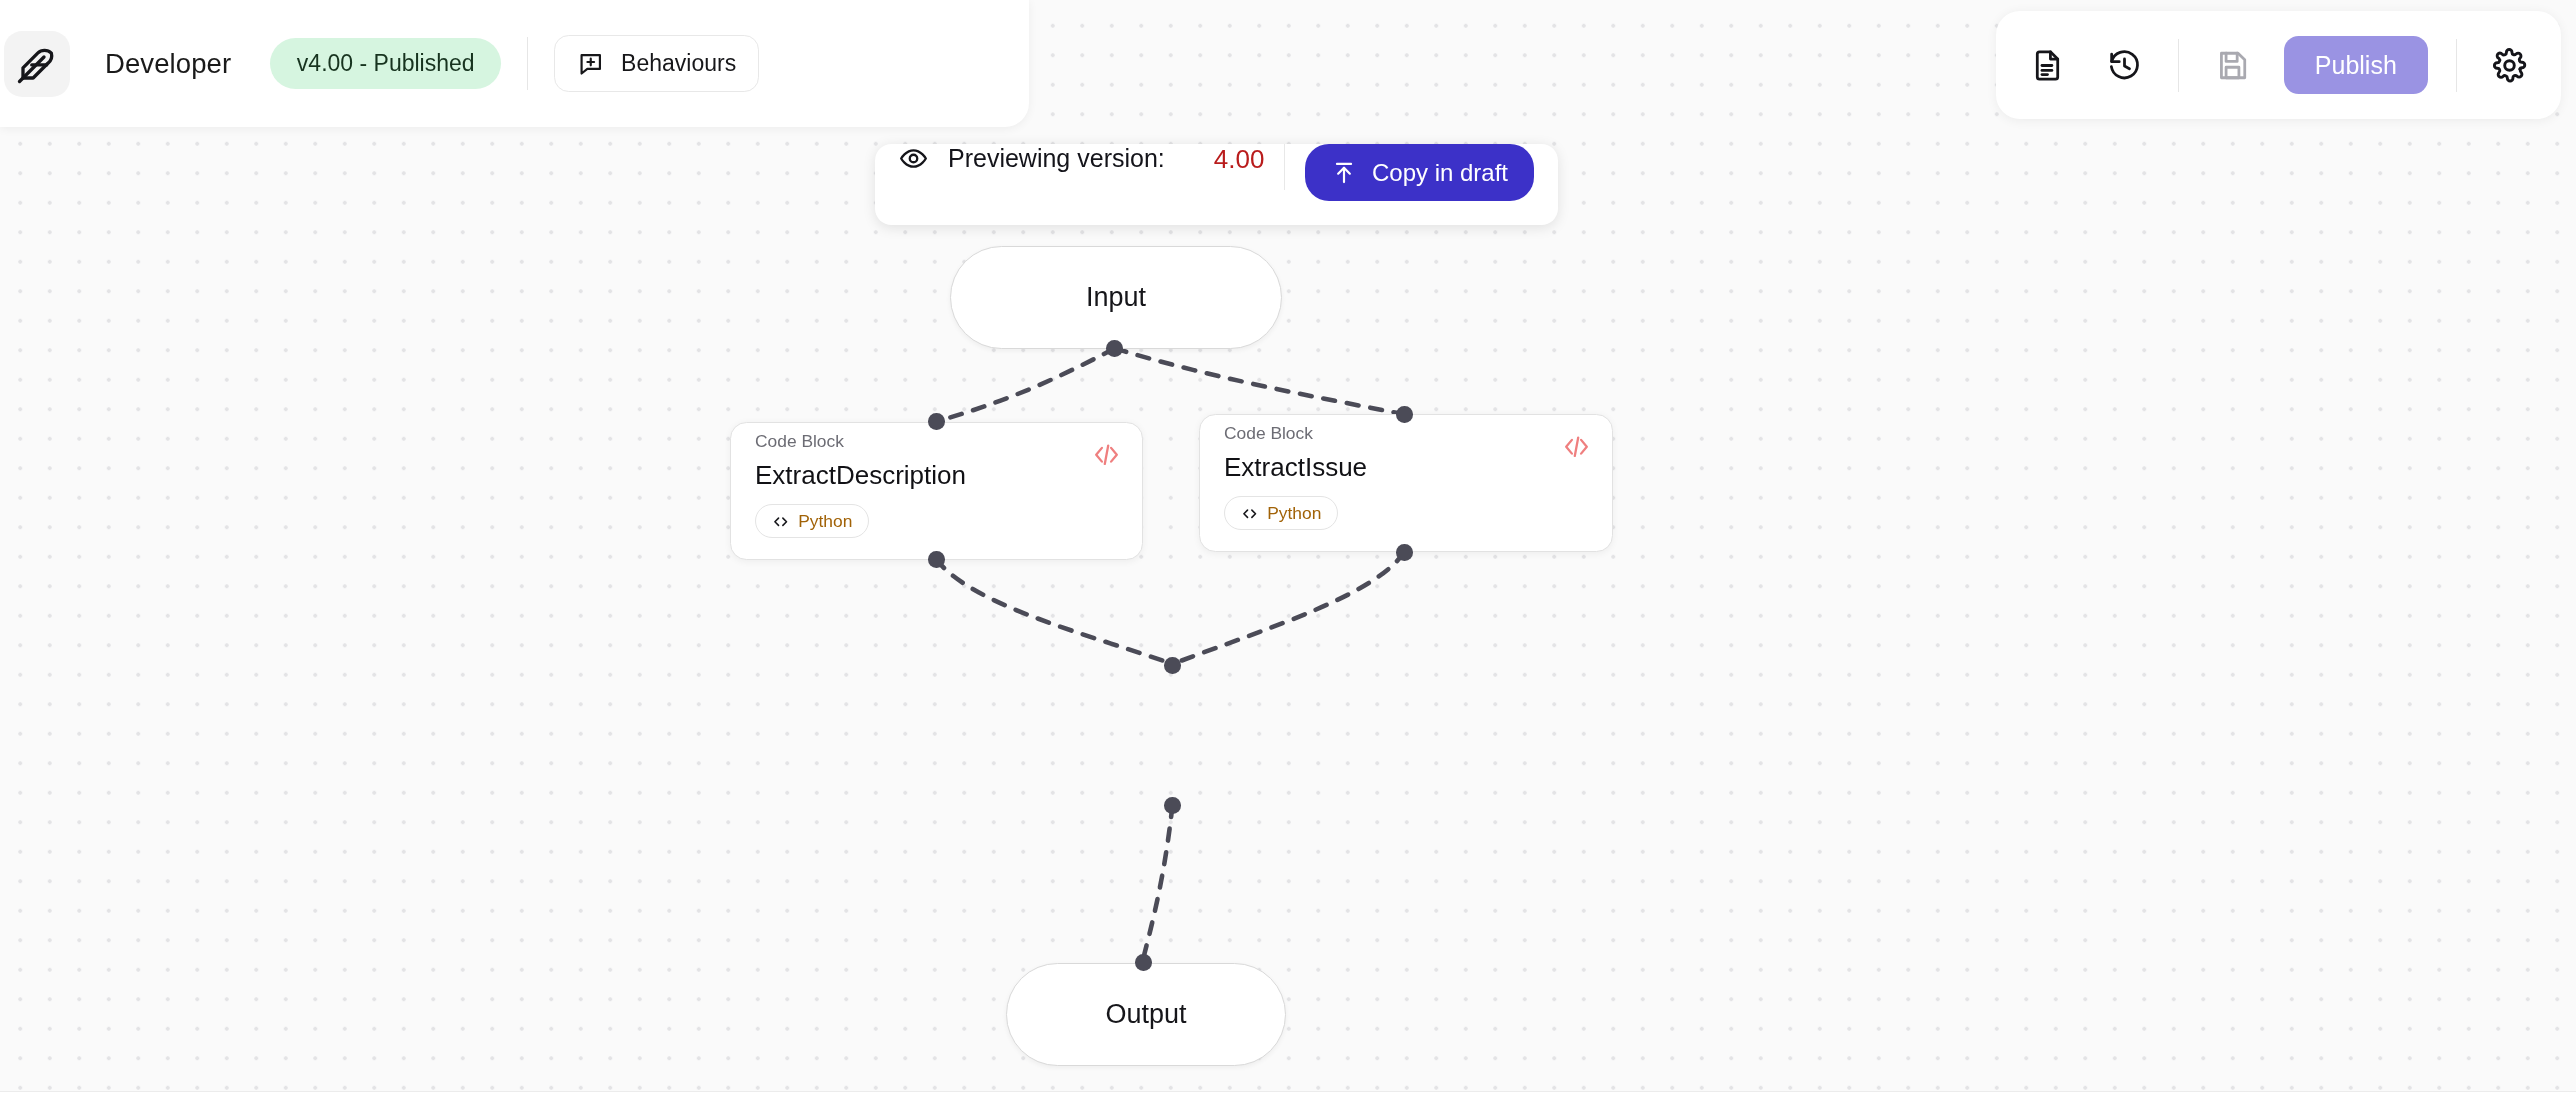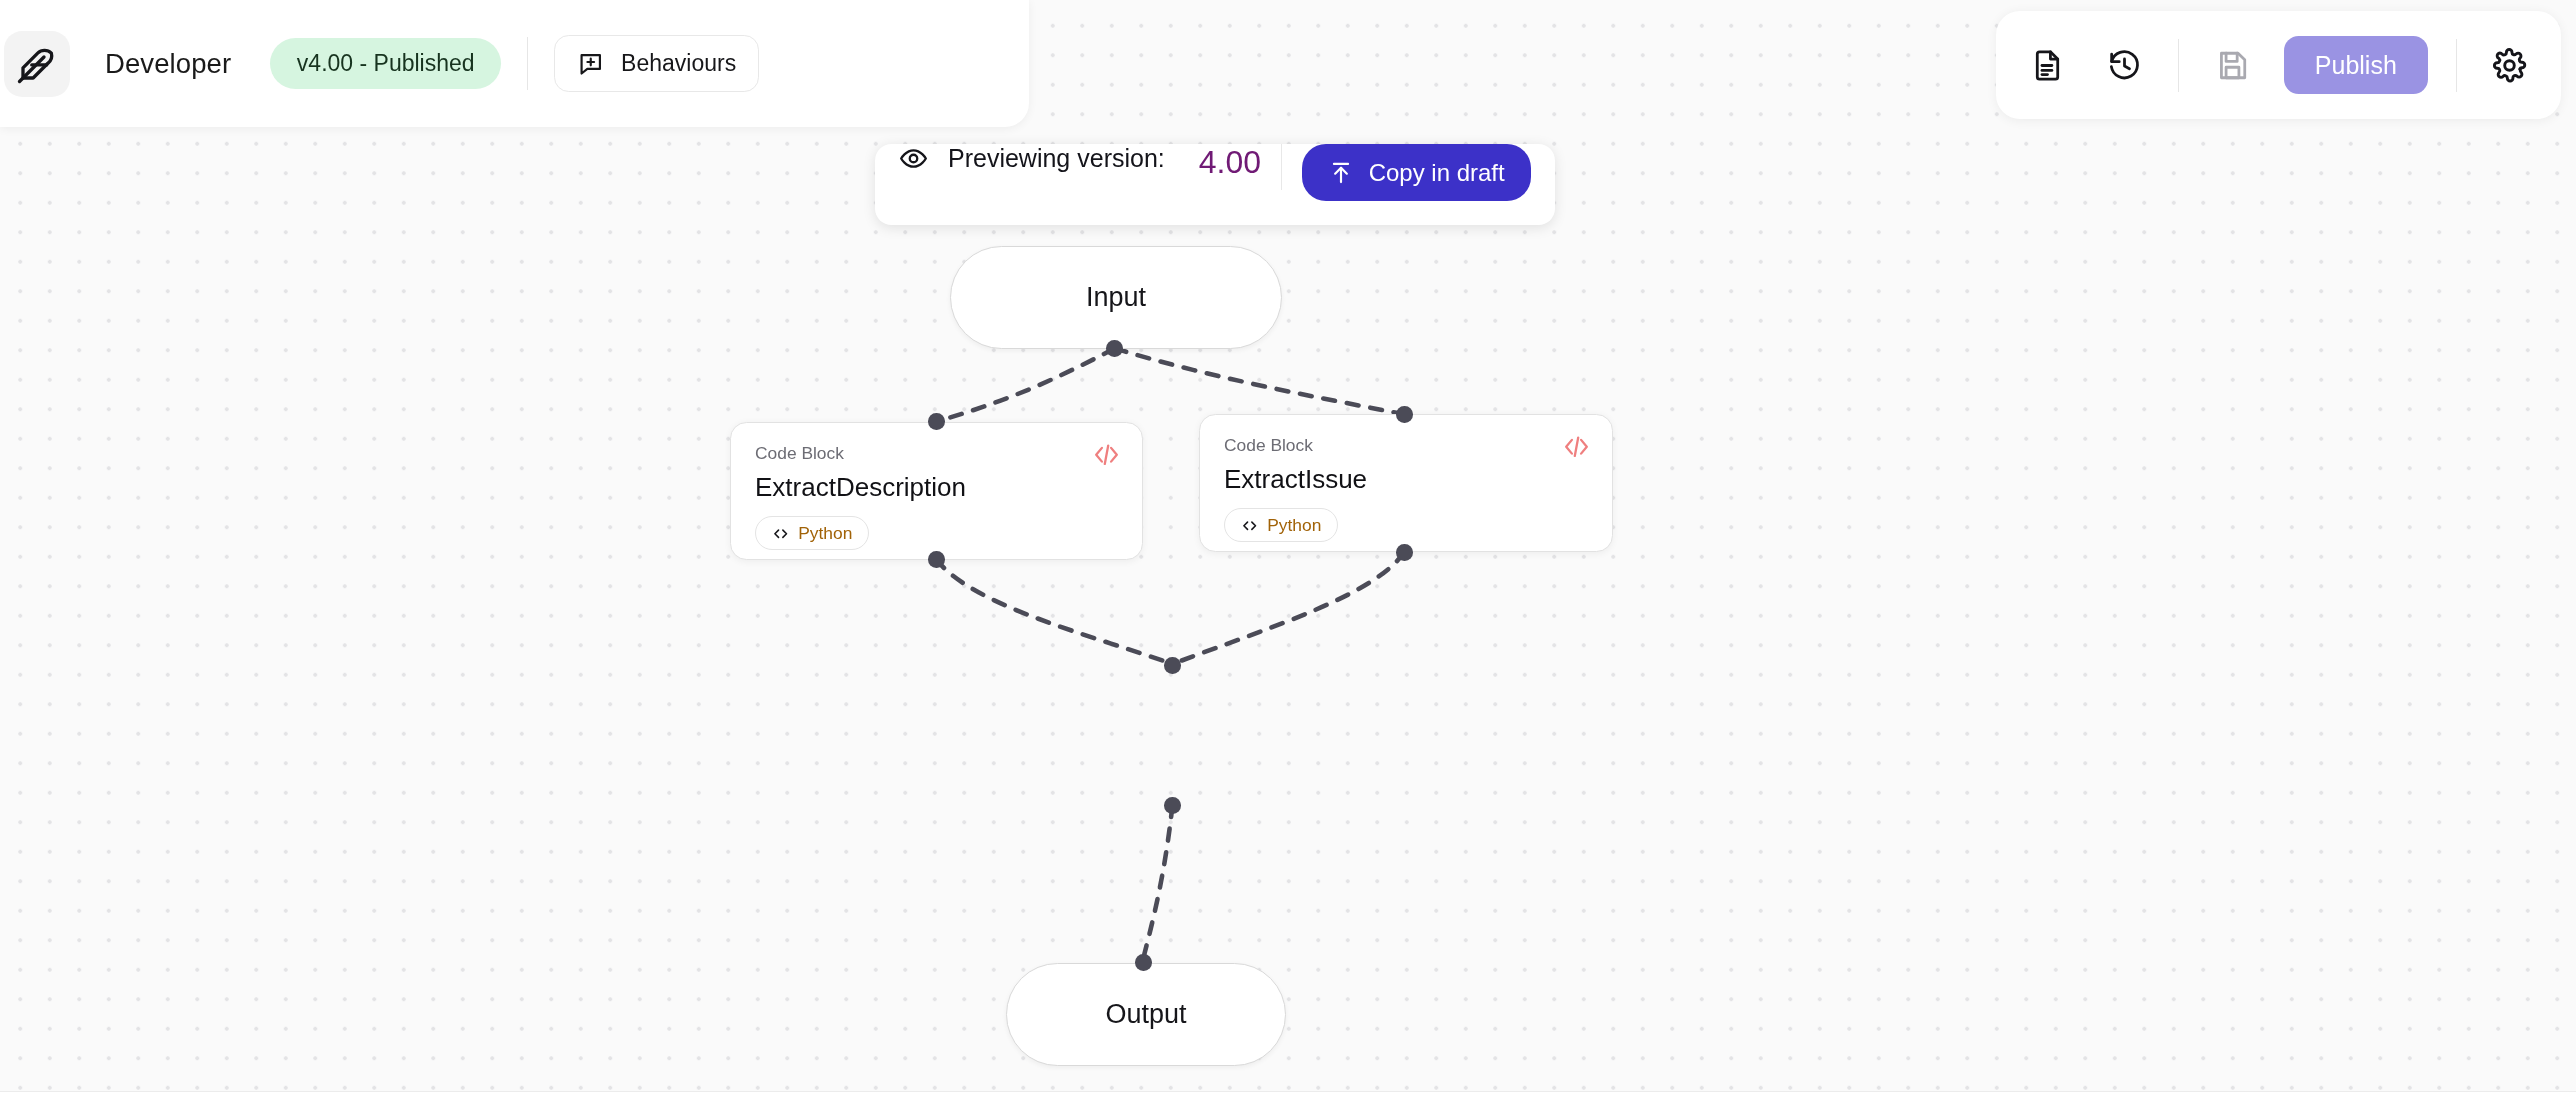--- a/index.html
+++ b/index.html
@@ -141,23 +141,23 @@
     padding: 0 24px;
     gap: 20px;
     z-index: 35;
   }
   #preview-label {
     font-size: 25px;
     color: #14141a;
     white-space: nowrap;
   }
   #preview-version-value {
-    font-size: 32px;
-    color: #701a75;
-    margin-left: 14px;
+    font-size: 26px;
+    color: #b91c1c;
+    margin-left: 29px;
   }
   #banner-divider {
     width: 0.9px; height: 46px; background: #e8e8e8;
   }
   #copy-draft-btn {
     display: flex; align-items: center; gap: 14.7px;
     background: #3c31c8;
     color: #fff;
     border: none;
     border-radius: 24px;
@@ -184,21 +184,21 @@
   }
   #node-input  { left: 950px; top: 246px; width: 332px; height: 103px; }
   #node-output { left: 1006px; top: 963px; width: 280px; height: 103px; }
 
   .block-node {
     position: absolute;
     background: #ffffff;
     border: 0.9px solid #e2e2e2;
     border-radius: 16.5px;
     box-shadow: 0 1.8px 7.3px rgba(0,0,0,0.05);
-    padding: 20px 24px;
+    padding: 8px 24px;
   }
   #node-extract-description { left: 730px;  top: 422px; width: 413px; height: 138px; }
   #node-extract-issue       { left: 1199px; top: 414px; width: 414px; height: 138px; }
   #node-tool-action {
     left: 966px; top: 666px; width: 413px; height: 139px;
     border: 1.8px solid #7b6ff0;
   }
 
   .node-kicker {
     font-size: 17.4px;

